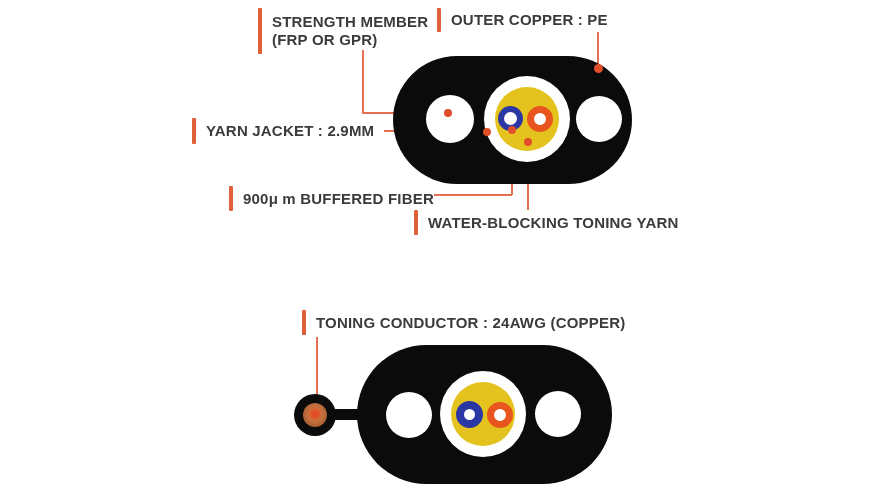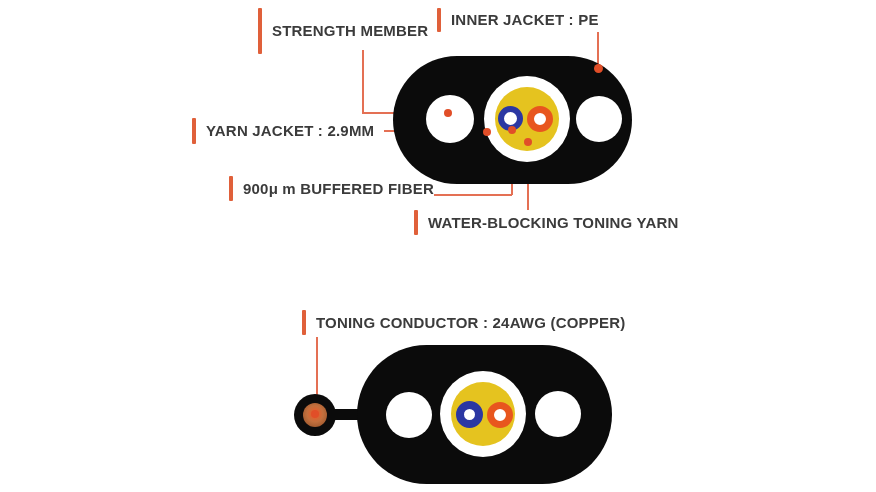--- a/index.html
+++ b/index.html
@@ -39,34 +39,34 @@
 </style>
 </head>
 <body>
 
 <div class="canvas">
 
   <section>
 
     <div class="label" style="left:258px;top:8px;">
       <span class="bar" style="height:46px;"></span>
-      <span class="txt"><span>STRENGTH MEMBER</span><br></span>
+      <span class="txt"><span>STRENGTH MEMBER</span><br><span>(FRP OR GPR)</span></span>
     </div>
 
     <div class="label" style="left:437px;top:8px;">
       <span class="bar" style="height:24px;"></span>
-      <span class="txt">INNER JACKET : PE</span>
+      <span class="txt">OUTER COPPER : PE</span>
     </div>
 
     <div class="label" style="left:192px;top:118px;">
       <span class="bar" style="height:26px;"></span>
       <span class="txt">YARN JACKET : 2.9MM</span>
     </div>
 
-    <div class="label" style="left:229px;top:176px;">
+    <div class="label" style="left:229px;top:186px;">
       <span class="bar" style="height:25px;"></span>
       <span class="txt">900μ m BUFFERED FIBER</span>
     </div>
 
     <div class="label" style="left:414px;top:210px;">
       <span class="bar" style="height:25px;"></span>
       <span class="txt">WATER-BLOCKING TONING YARN</span>
     </div>
 
     <div class="lv" style="left:362px;top:50px;height:63px;"></div>

